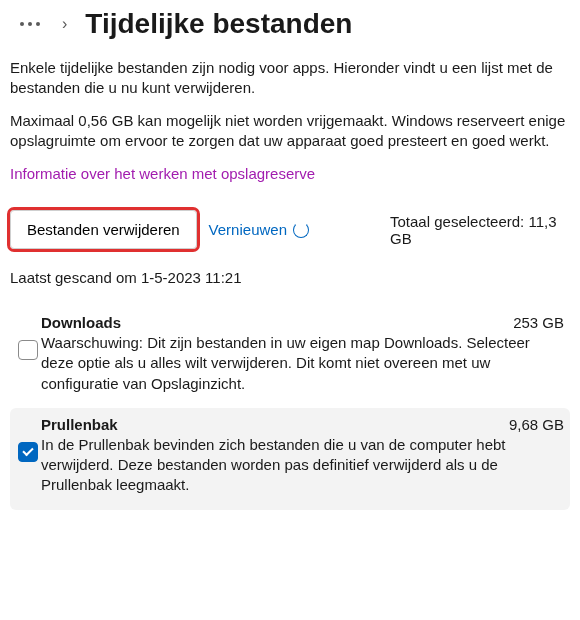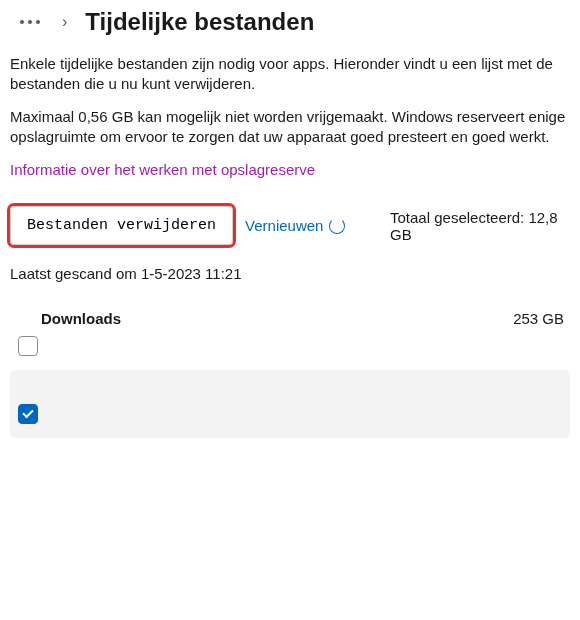--- a/index.html
+++ b/index.html
@@ -27,21 +27,21 @@
       width: 4px;
       height: 4px;
       border-radius: 50%;
       background: #5a5a5a;
     }
     .chevron {
       color: #5a5a5a;
       font-size: 16px;
     }
     .title {
-      font-size: 24px;
+      font-size: 28px;
       font-weight: 600;
       letter-spacing: 0;
     }
     .intro {
       font-size: 15px;
       line-height: 1.35;
       margin-bottom: 12px;
     }
     .note {
       font-size: 15px;
@@ -60,21 +60,21 @@
       align-items: center;
       gap: 10px;
       margin-bottom: 20px;
     }
     .delete-btn {
       background: #ffffff;
       border: 1px solid #cfcfcf;
       border-radius: 4px;
       padding: 10px 16px;
       font-size: 15px;
-      font-family: Liberation Mono, monospace;
+      font-family: Liberation Sans, sans-serif;
       cursor: pointer;
       outline: 3px solid #e03030;
       outline-offset: 0;
     }
     .refresh {
       color: #0067c0;
       font-size: 15px;
       display: inline-flex;
       align-items: center;
       gap: 6px;
@@ -173,35 +173,43 @@
 <p class="intro">Enkele tijdelijke bestanden zijn nodig voor apps. Hieronder vindt u een lijst met de bestanden die u nu kunt verwijderen.</p>
 <p class="note">Maximaal 0,56 GB kan mogelijk niet worden vrijgemaakt. Windows reserveert enige opslagruimte om ervoor te zorgen dat uw apparaat goed presteert en goed werkt.</p>
 <a class="link">Informatie over het werken met opslagreserve</a>
 
 <div class="action-row">
   <button class="delete-btn">Bestanden verwijderen</button>
   <span class="refresh">
     <span>Vernieuwen</span>
     <span class="refresh-icon"></span>
   </span>
-  <div class="total">Totaal geselecteerd: 12,8 GB</div>
+  <div class="total">Totaal geselecteerd: 11,3 GB</div>
 </div>
 
 <p class="scan-time">Laatst gescand om 1-5-2023 11:21</p>
 
 <div class="item">
   <div class="checkbox"></div>
   <div class="item-body">
     <div class="item-head">
       <span class="item-title">Downloads</span>
       <span class="item-size">253 GB</span>
     </div>
+    <p class="item-desc">Waarschuwing: Dit zijn bestanden in uw eigen map Downloads. Selecteer deze optie als u alles wilt verwijderen. Dit komt niet overeen met uw configuratie van Opslaginzicht.</p>
   </div>
 </div>
 
 <div class="item selected">
   <div class="checkbox checked">
     <span class="checkmark"></span>
   </div>
+  <div class="item-body">
+    <div class="item-head">
+      <span class="item-title">Prullenbak</span>
+      <span class="item-size">9,68 GB</span>
+    </div>
+    <p class="item-desc">In de Prullenbak bevinden zich bestanden die u van de computer hebt verwijderd. Deze bestanden worden pas definitief verwijderd als u de Prullenbak leegmaakt.</p>
+  </div>
 </div>
 
 
 
 
 </body></html>

